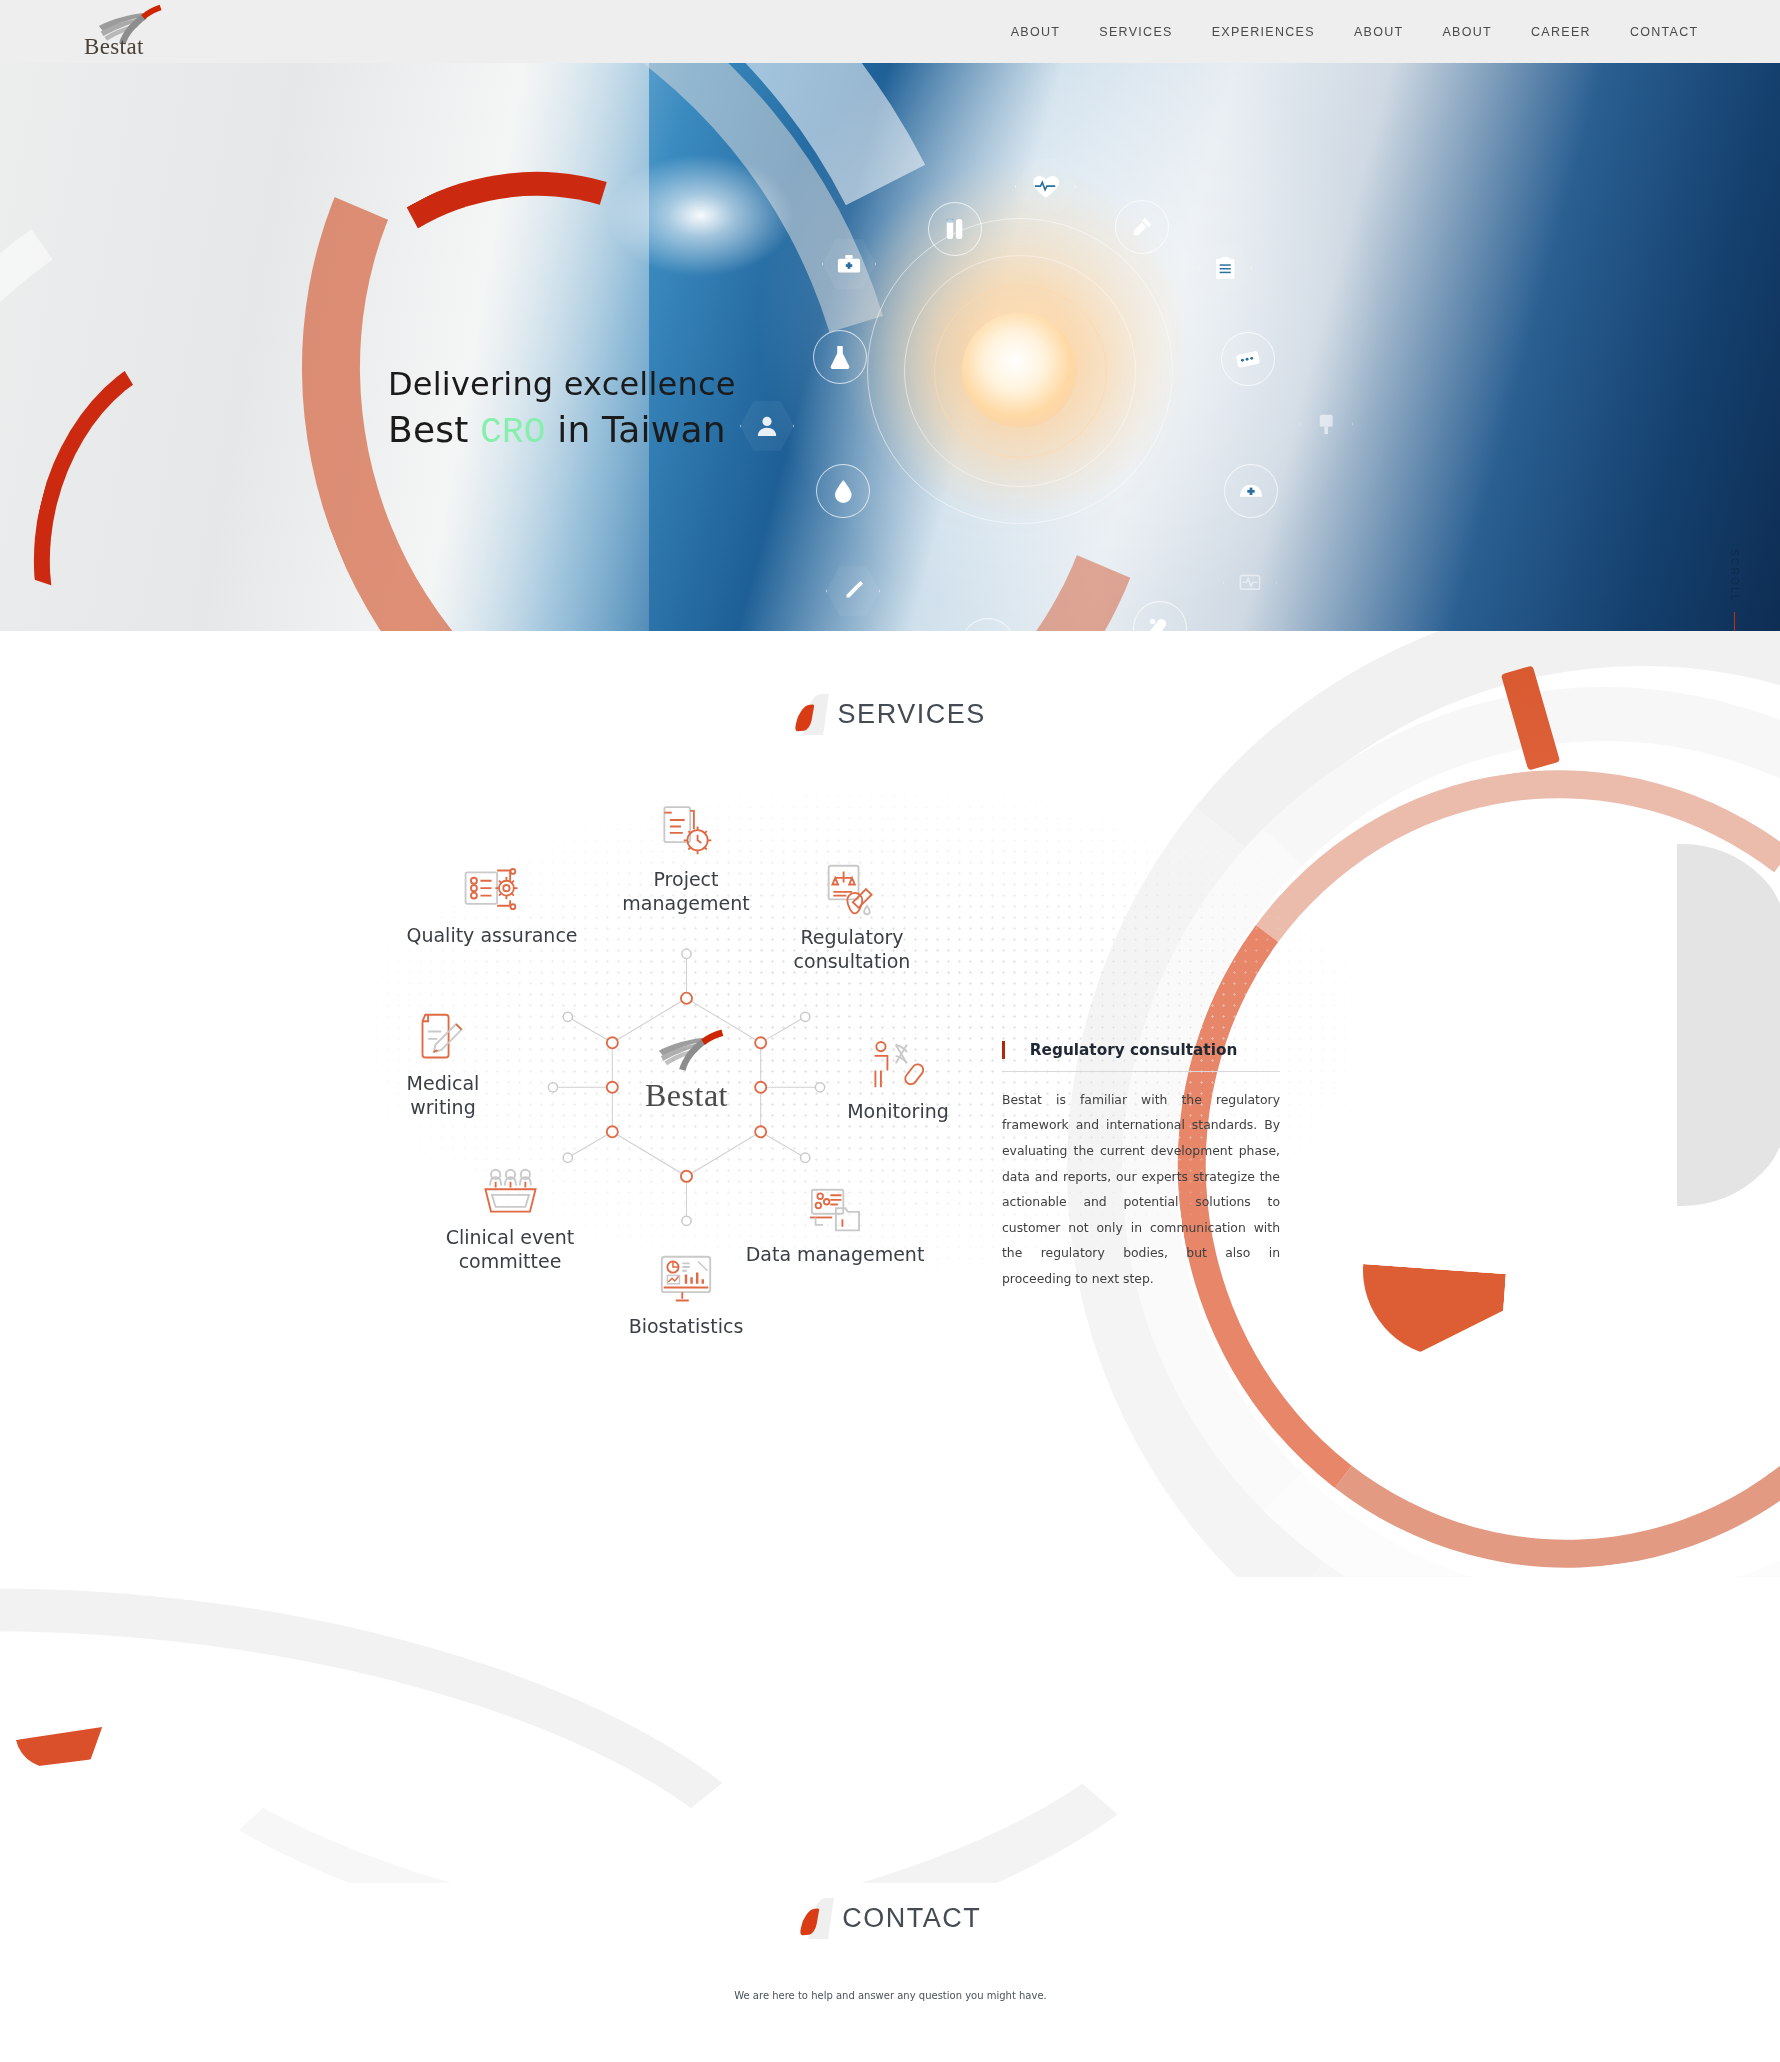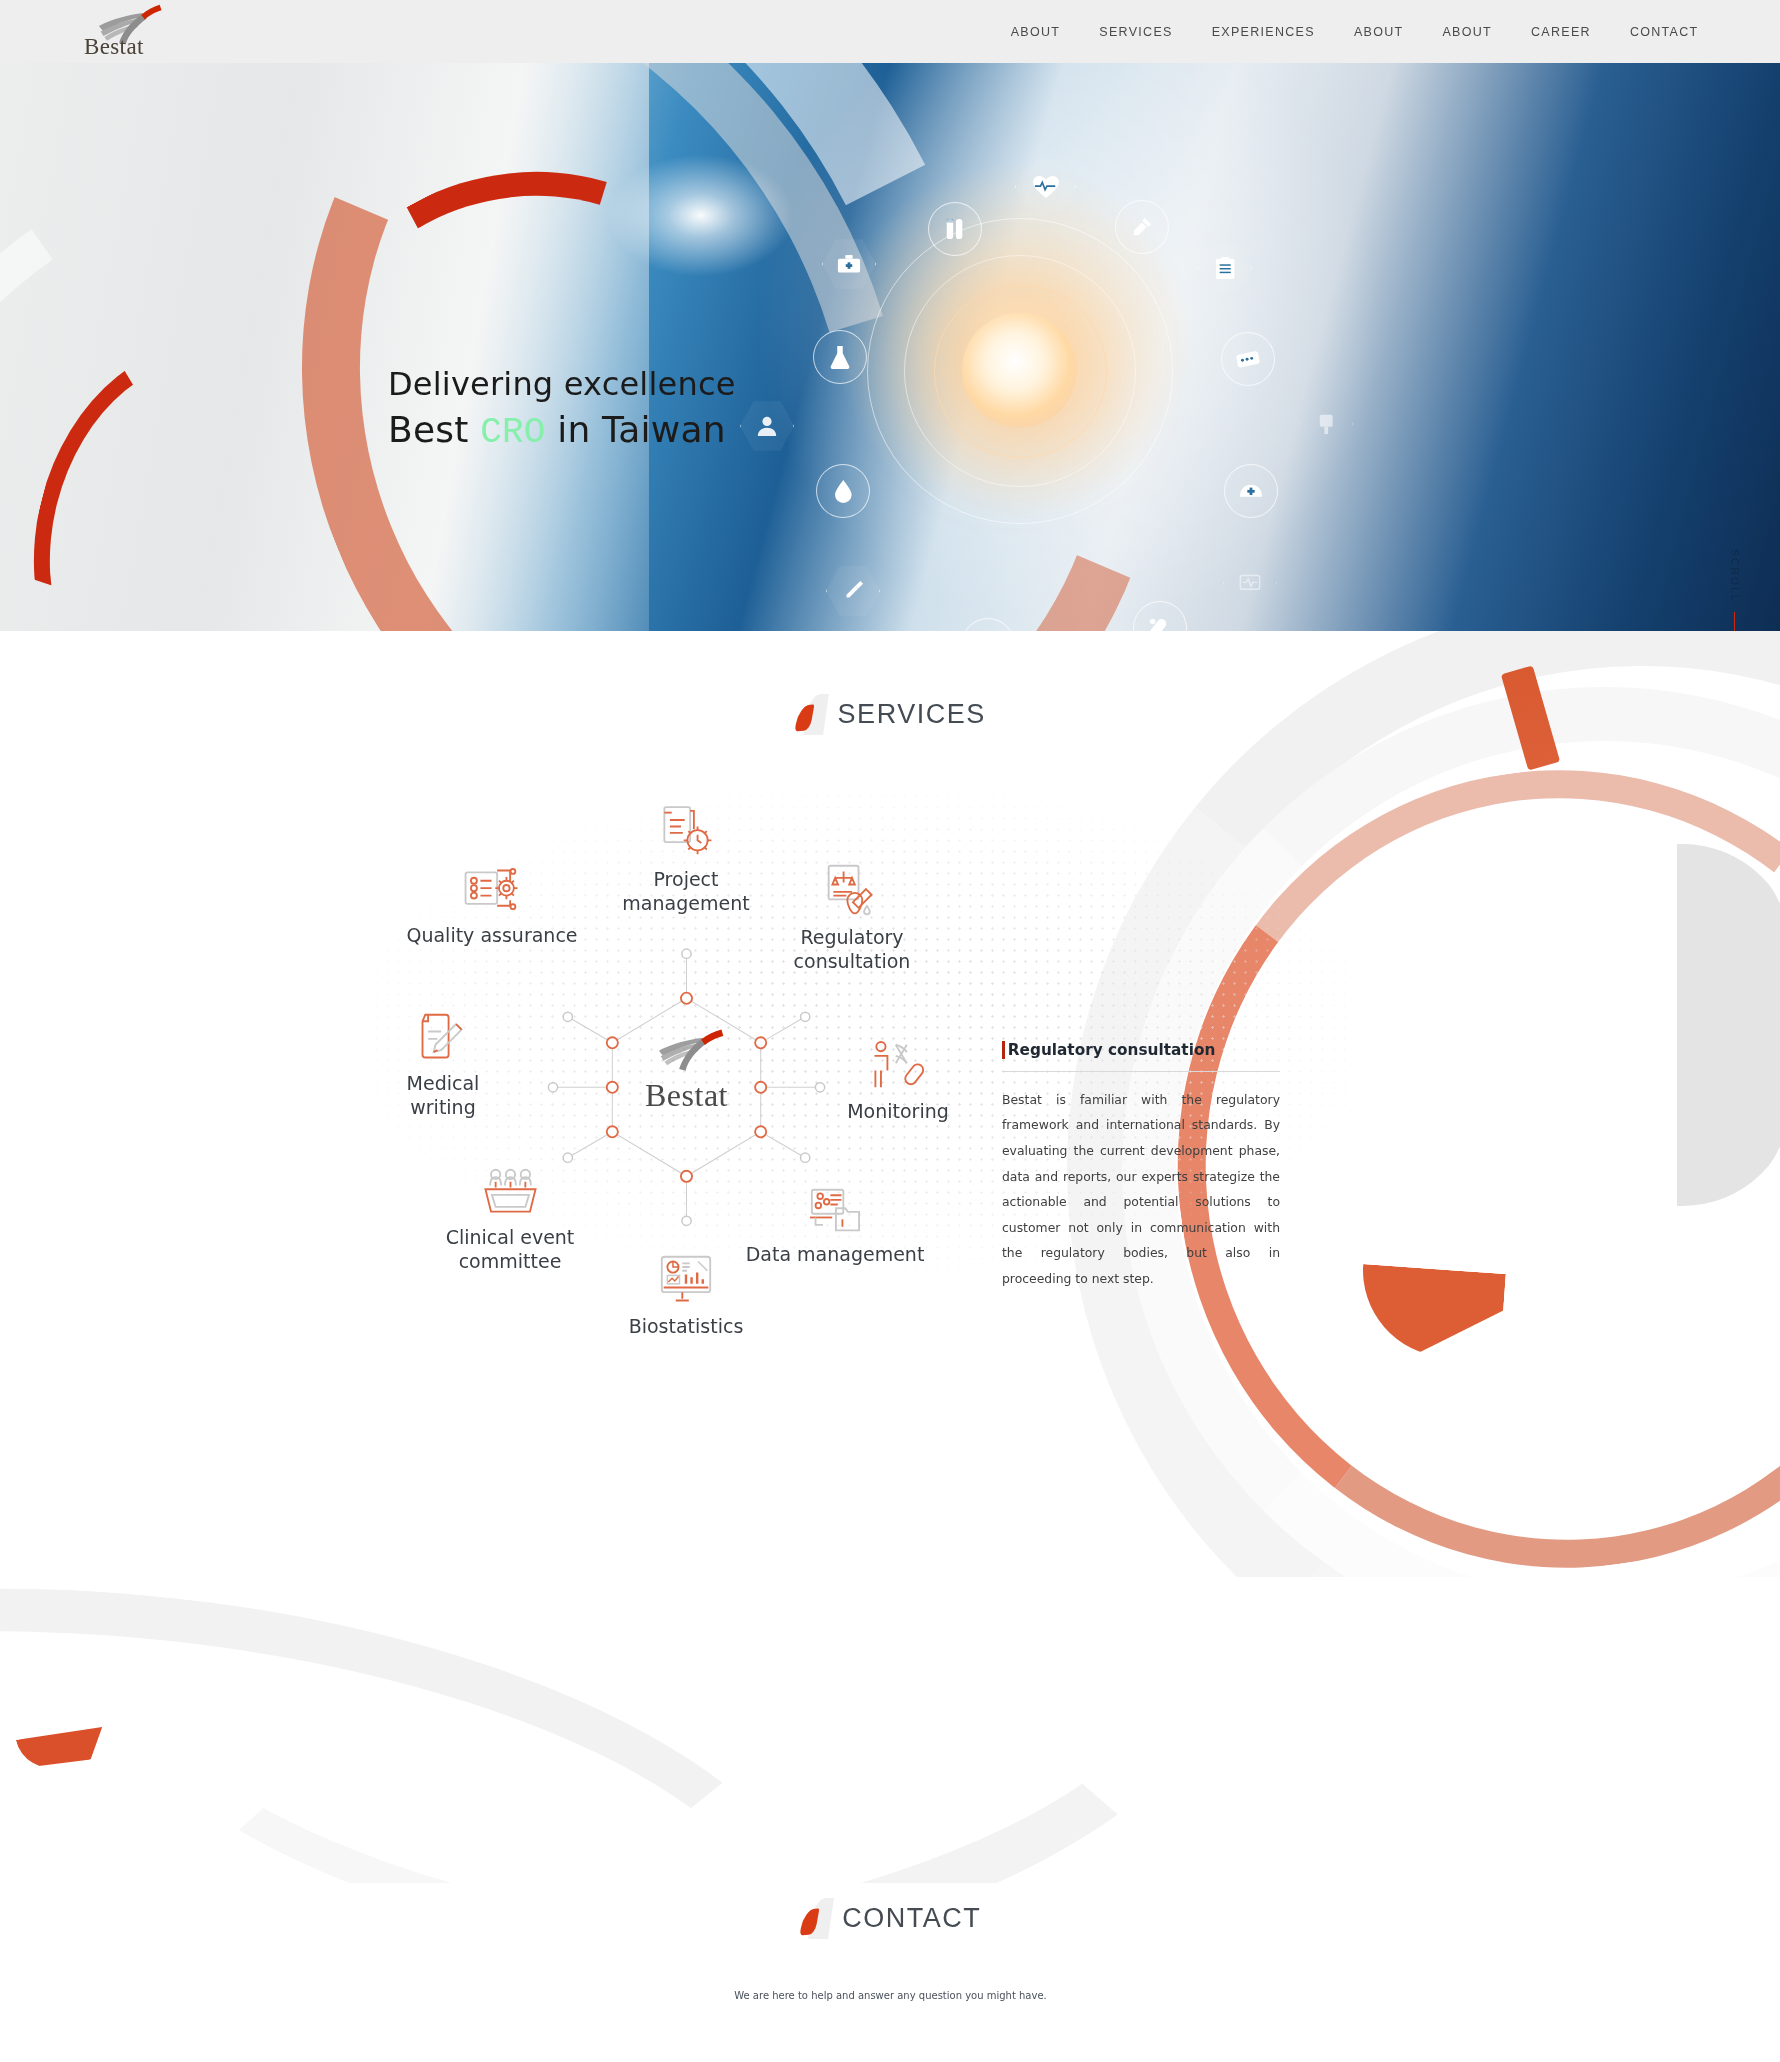--- a/index.html
+++ b/index.html
@@ -249,21 +249,21 @@
   }
   .svc-node .node-icon{ height:65px; display:flex; align-items:flex-end; justify-content:center; }
   .svc-node .node-label{
     margin-top:5.6px; font-size:19px; line-height:1.28; color:#3a3f45;
     font-family:"DejaVu Sans", sans-serif;
   }
 
   .detail-card{
     position:absolute; left:1002px; top:306px; width:278px; z-index:6;
   }
-  .detail-head{ display:flex; align-items:center; gap:3px; }
+  .detail-head{ display:flex; align-items:center; gap:25px; }
   .detail-bar{ width:2.8px; height:17.6px; background:#b3260b; }
   .detail-title{ font-size:15.3px; font-weight:700; color:#1f2833;
     font-family:"DejaVu Sans", sans-serif; }
   .detail-rule{ height:0.9px; background:#d9d9d9; margin:12px 0 15px; }
   .detail-body{
     font-size:12.4px; line-height:2.06; color:#404040; text-align:justify;
     font-family:"DejaVu Sans", sans-serif;
   }
 
   

